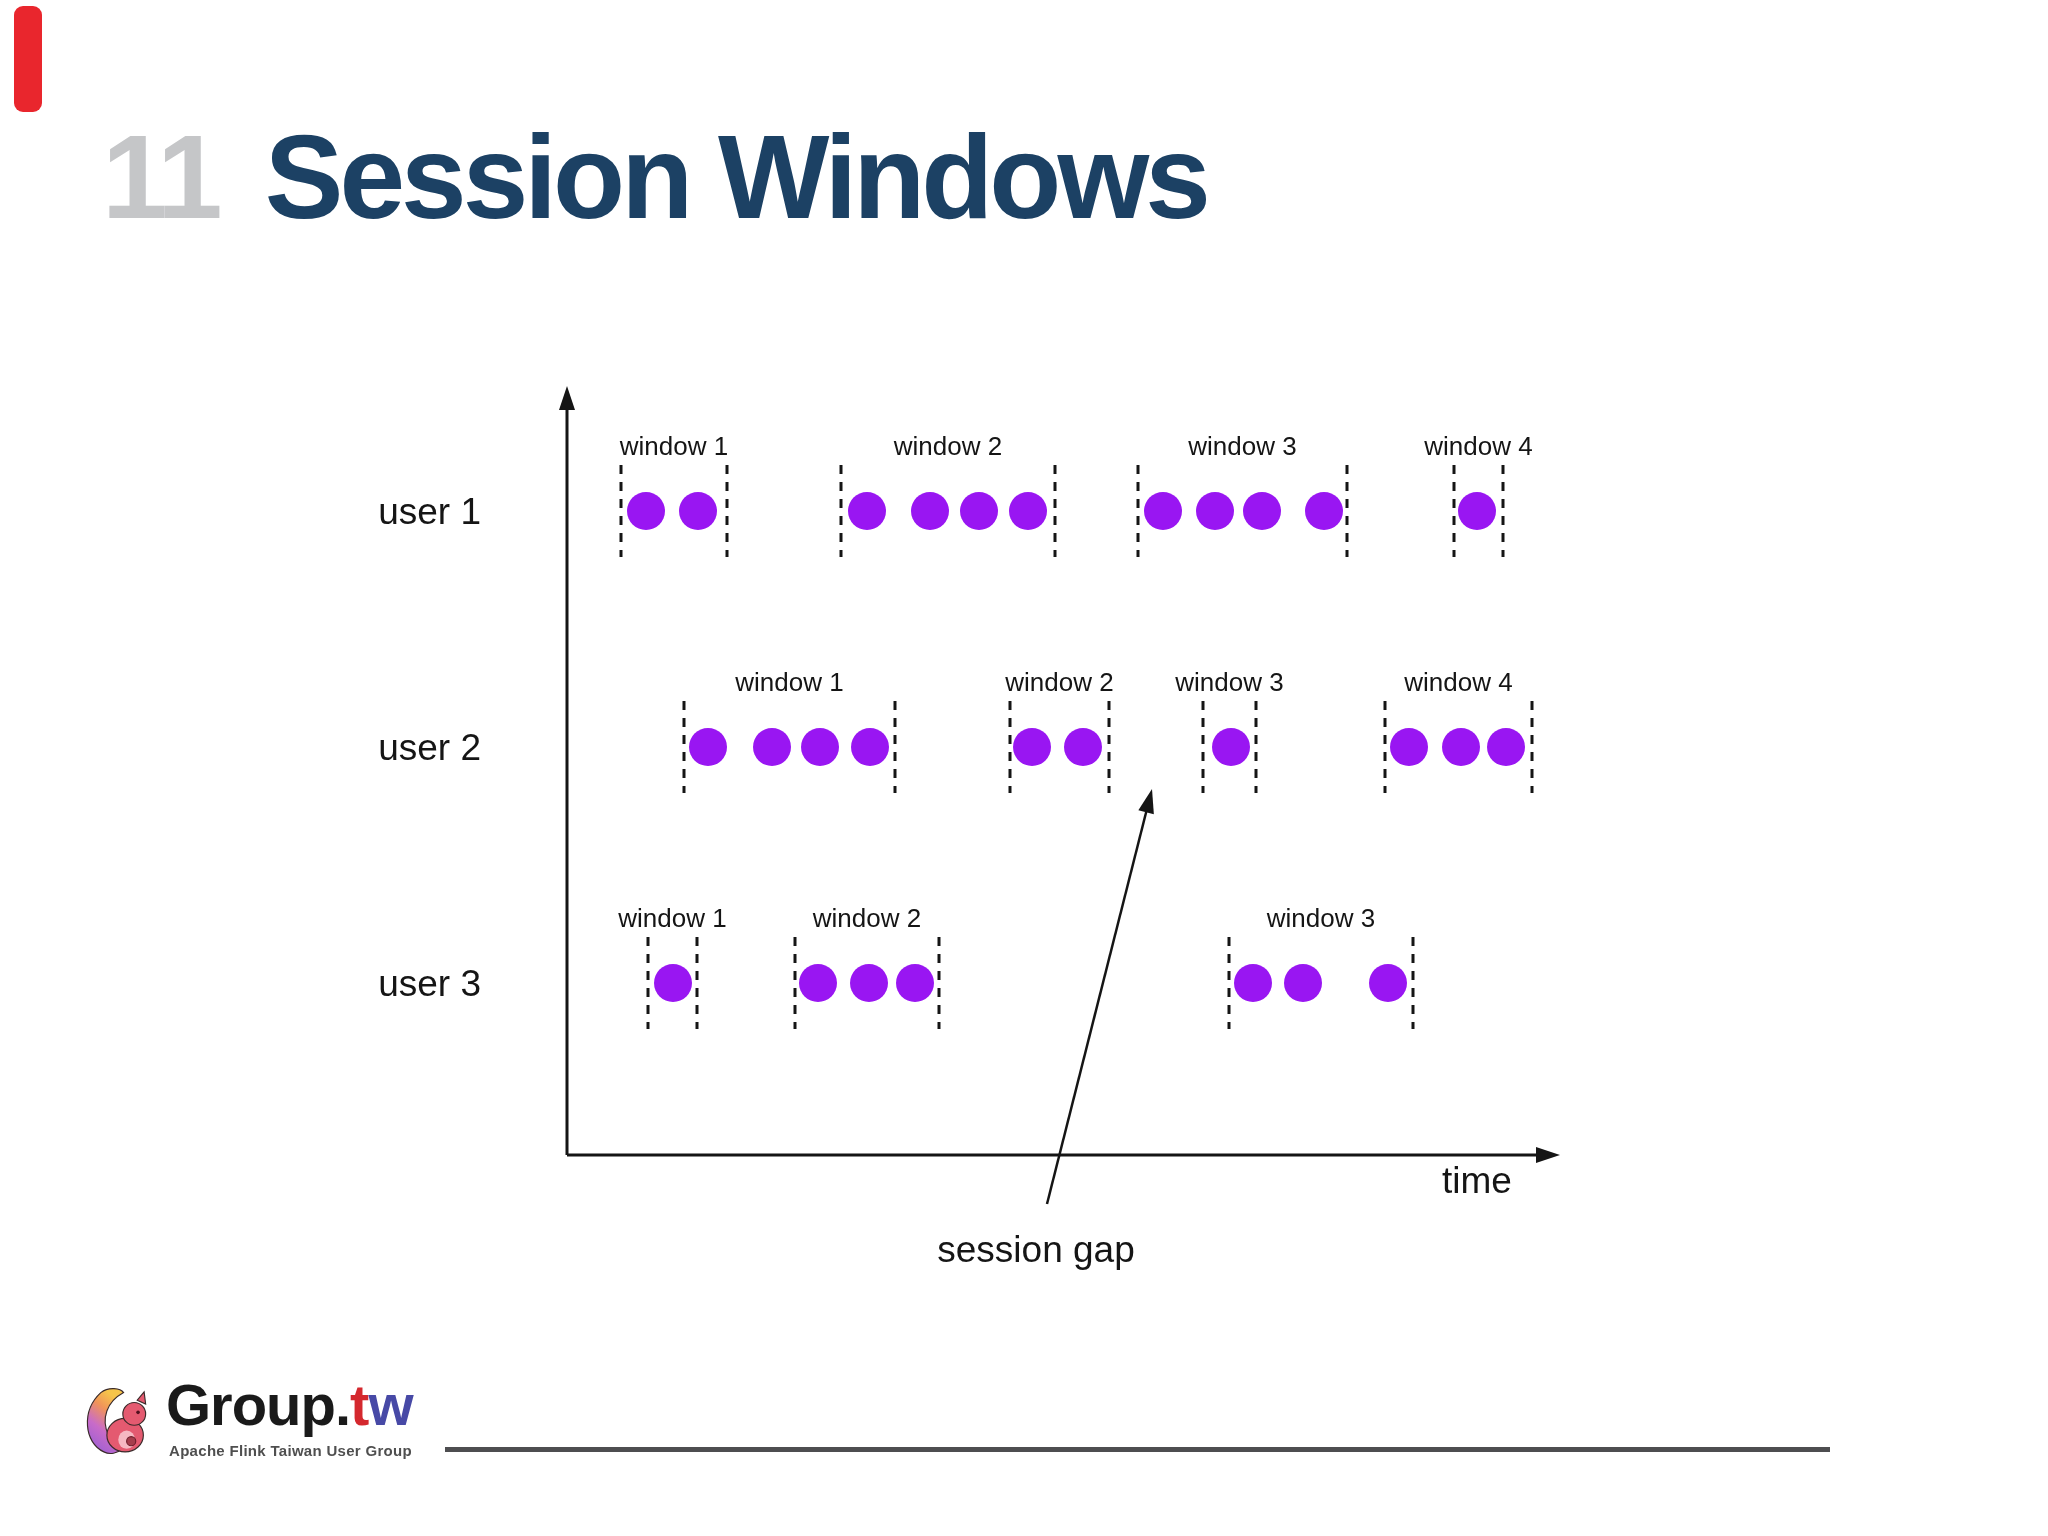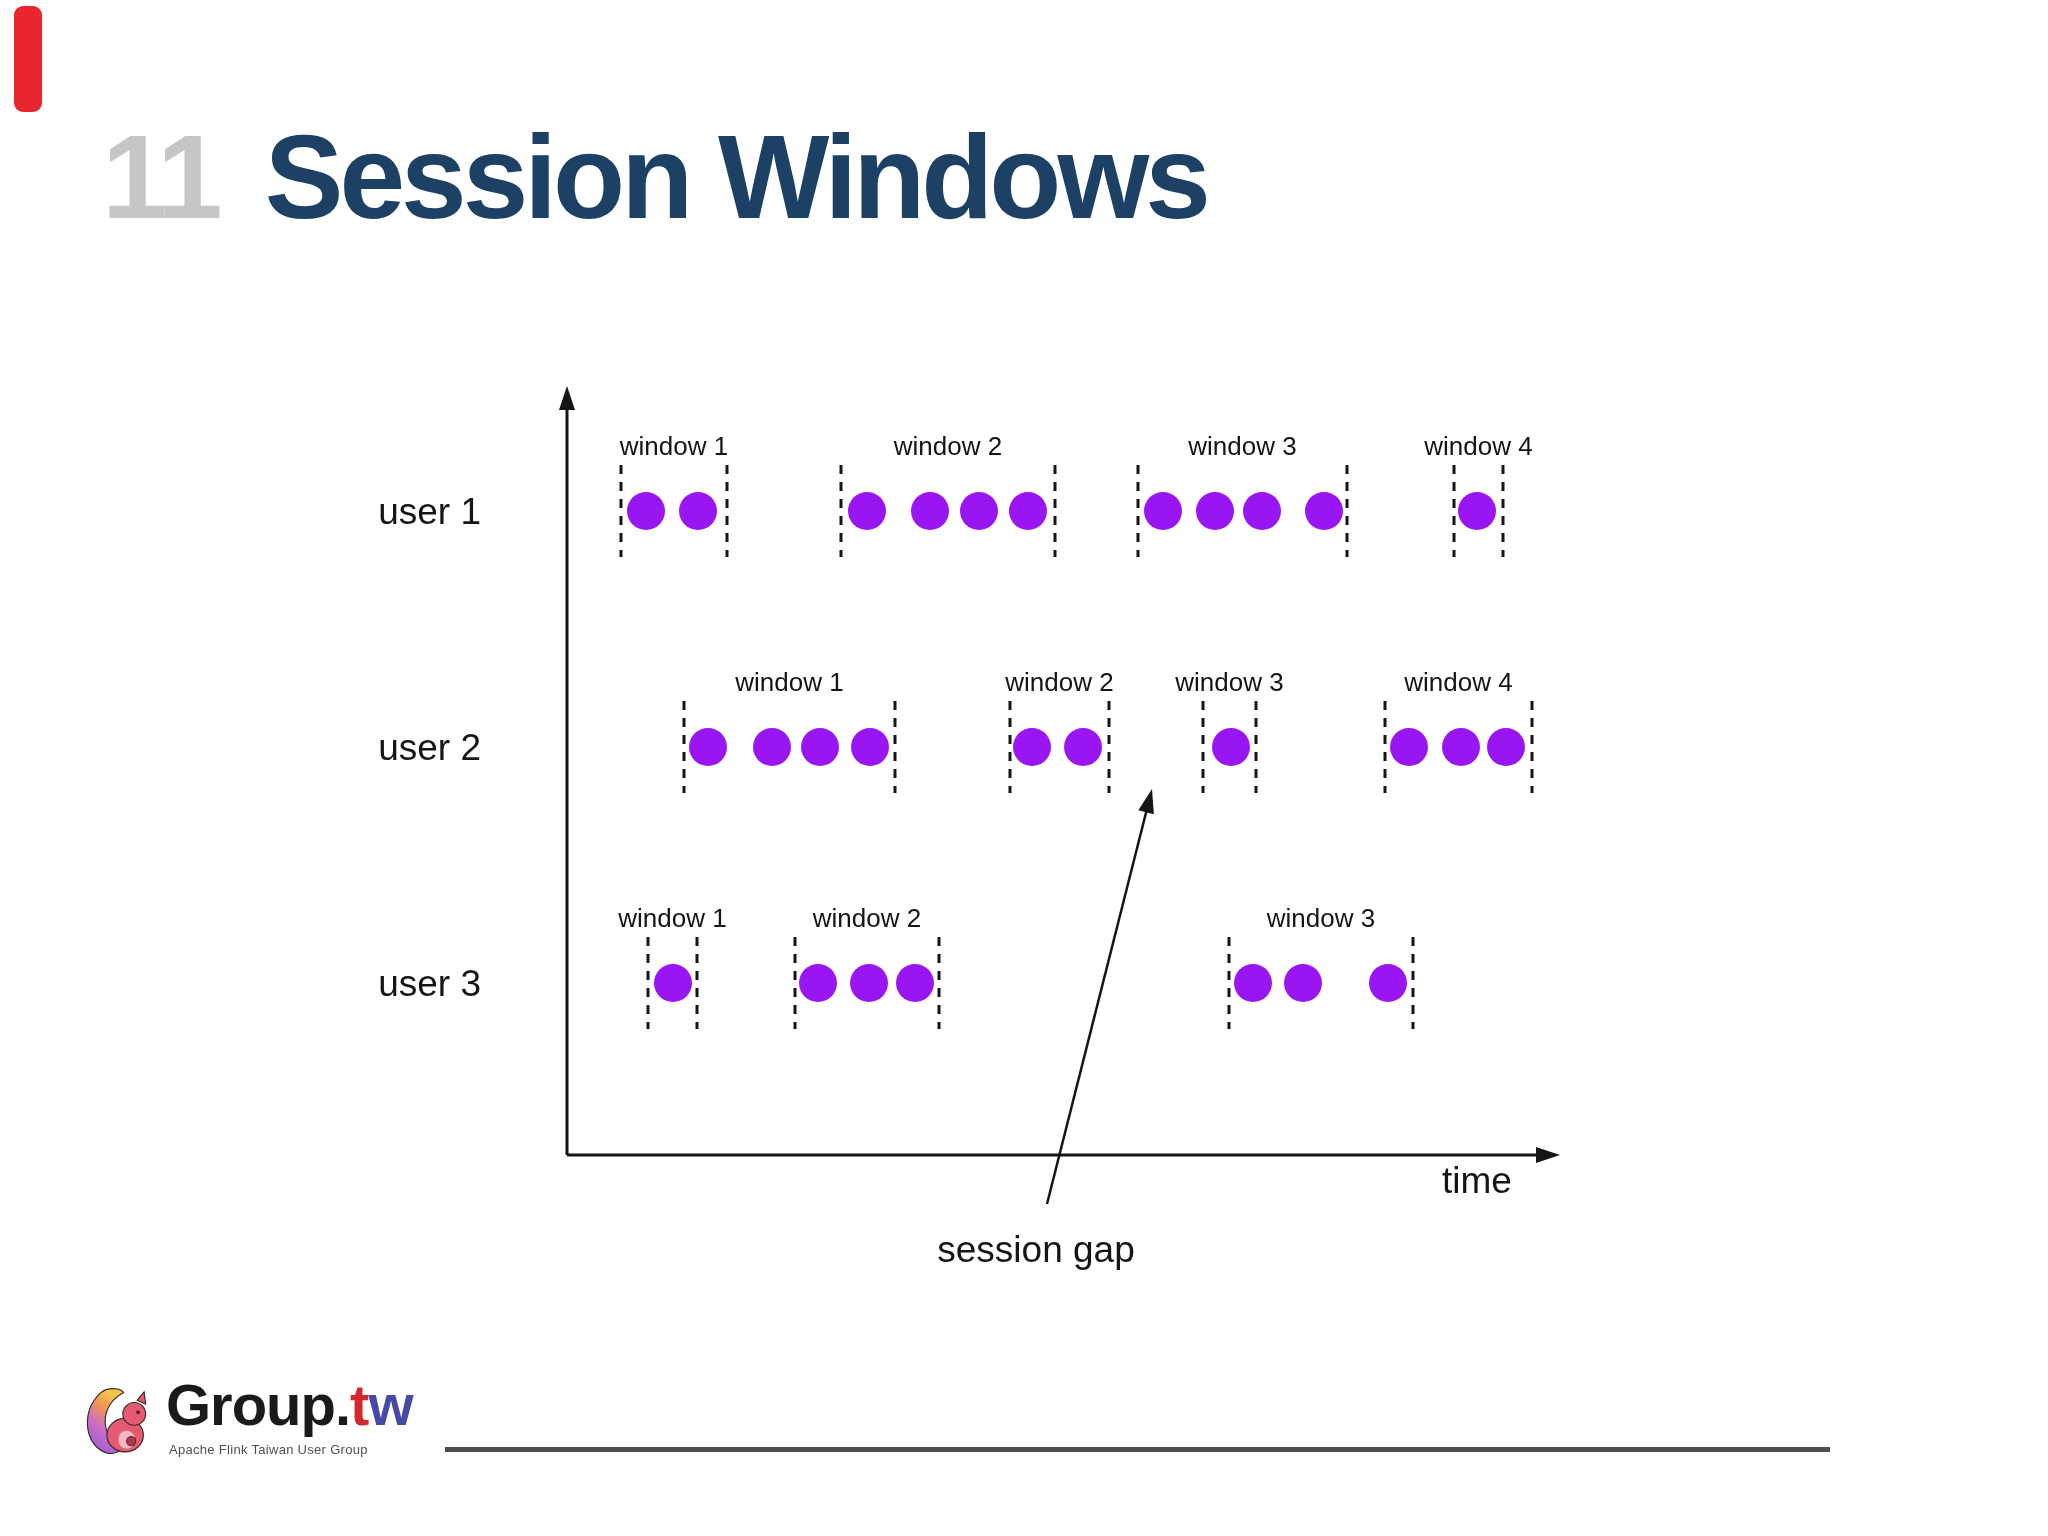--- a/index.html
+++ b/index.html
@@ -22,21 +22,21 @@
   .title .num{margin-right:46px;}
   .diagram-svg{position:absolute;left:0;top:0;}
   .footer-logo{position:absolute;left:78px;top:1384px;width:76px;height:78px;}
   .brand{
     position:absolute;left:166px;top:1376px;
     font-size:58px;font-weight:bold;letter-spacing:-1px;line-height:1.0;
     white-space:nowrap;color:#1a1a1a;
   }
   .brand-caption{
     position:absolute;left:169px;top:1442px;
-    font-size:13px;letter-spacing:0.3px;color:#4f4f4f;white-space:nowrap;
+    font-size:15px;letter-spacing:0.3px;color:#4f4f4f;white-space:nowrap;font-weight:bold;
   }
   .footer-divider{
     position:absolute;left:445px;top:1447px;width:1385px;height:5px;
   }
   .page-number{
     position:absolute;left:1876px;top:1388px;
     font-size:64px;font-weight:bold;line-height:1.0;text-align:right;
   }
 </style>
 </head>

